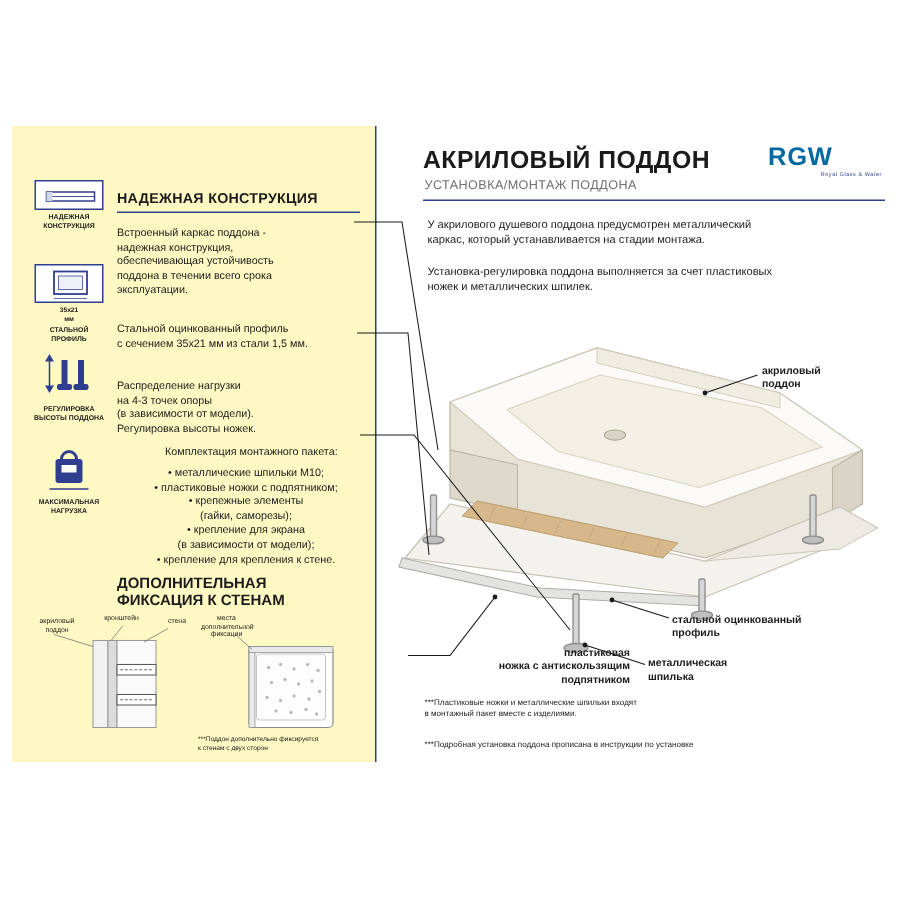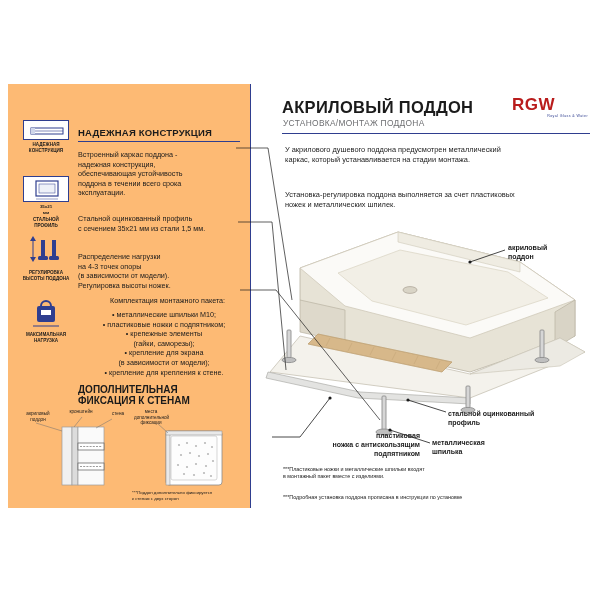--- a/index.html
+++ b/index.html
@@ -18,21 +18,21 @@
     overflow: hidden;
     background: #ffffff;
   }
   
   .left-panel {
     position: absolute;
     left: 8px;
     top: 84px;
     width: 243px;
     height: 424px;
-    background: #fdba74;
+    background: #fef9c3;
     border-right: 1px solid #2f3e8f;
     box-sizing: border-box;
   }
   .panel-title {
     position: absolute;
     left: 70px;
     top: 43px;
     font-size: 9.5px;
     font-weight: bold;
     letter-spacing: 0.2px;
@@ -167,35 +167,35 @@
   .head-p {
     position: absolute;
     left: 285px;
     width: 300px;
     font-size: 7.4px;
     line-height: 10px;
     color: #1b1b1b;
     white-space: pre-line;
   }
   .hp1 { top: 145px; }
-  .hp2 { top: 190px; }
+  .hp2 { top: 176px; }
 
   
   .logo {
     position: absolute;
     left: 512px;
     top: 96px;
     width: 76px;
     height: 30px;
   }
   .logo-text {
     font-size: 17px;
     font-weight: bold;
     letter-spacing: 0.5px;
-    color: #b91c1c;
+    color: #0369a1;
     line-height: 17px;
   }
   .logo-sub {
     font-size: 3.6px;
     letter-spacing: 0.4px;
     color: #2f3e8f;
     text-align: right;
     margin-top: 1px;
   }
 

